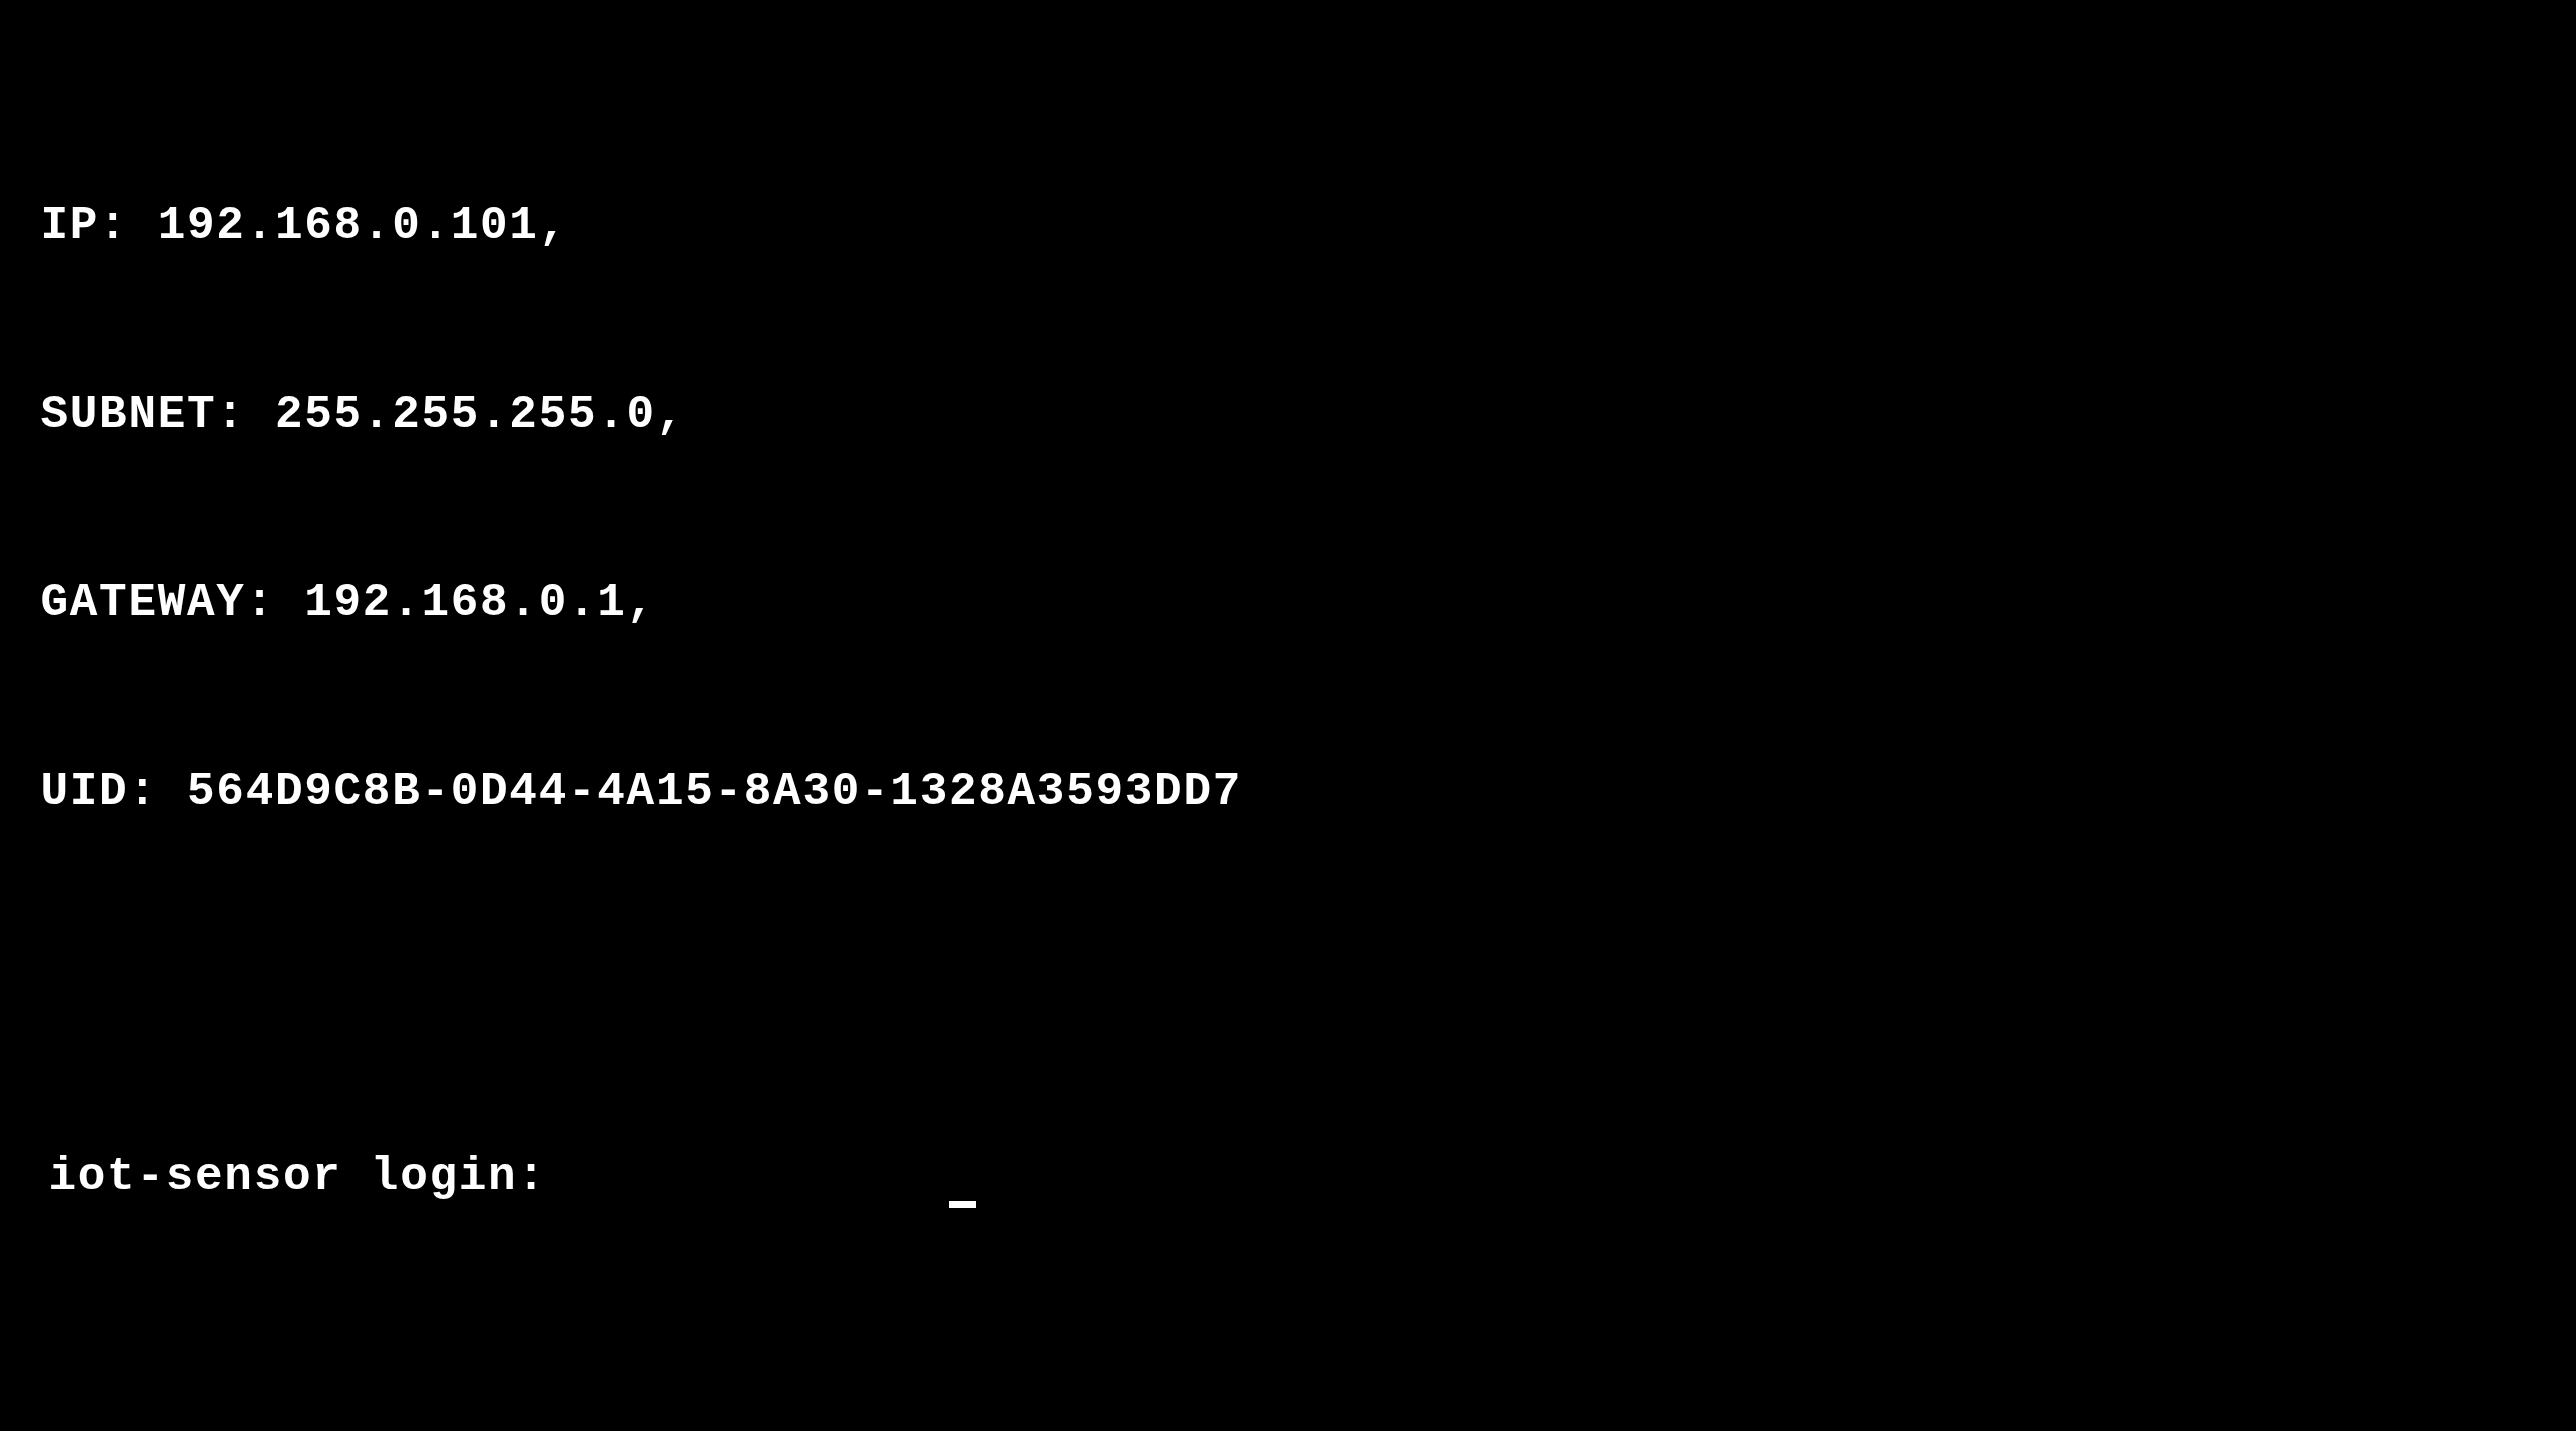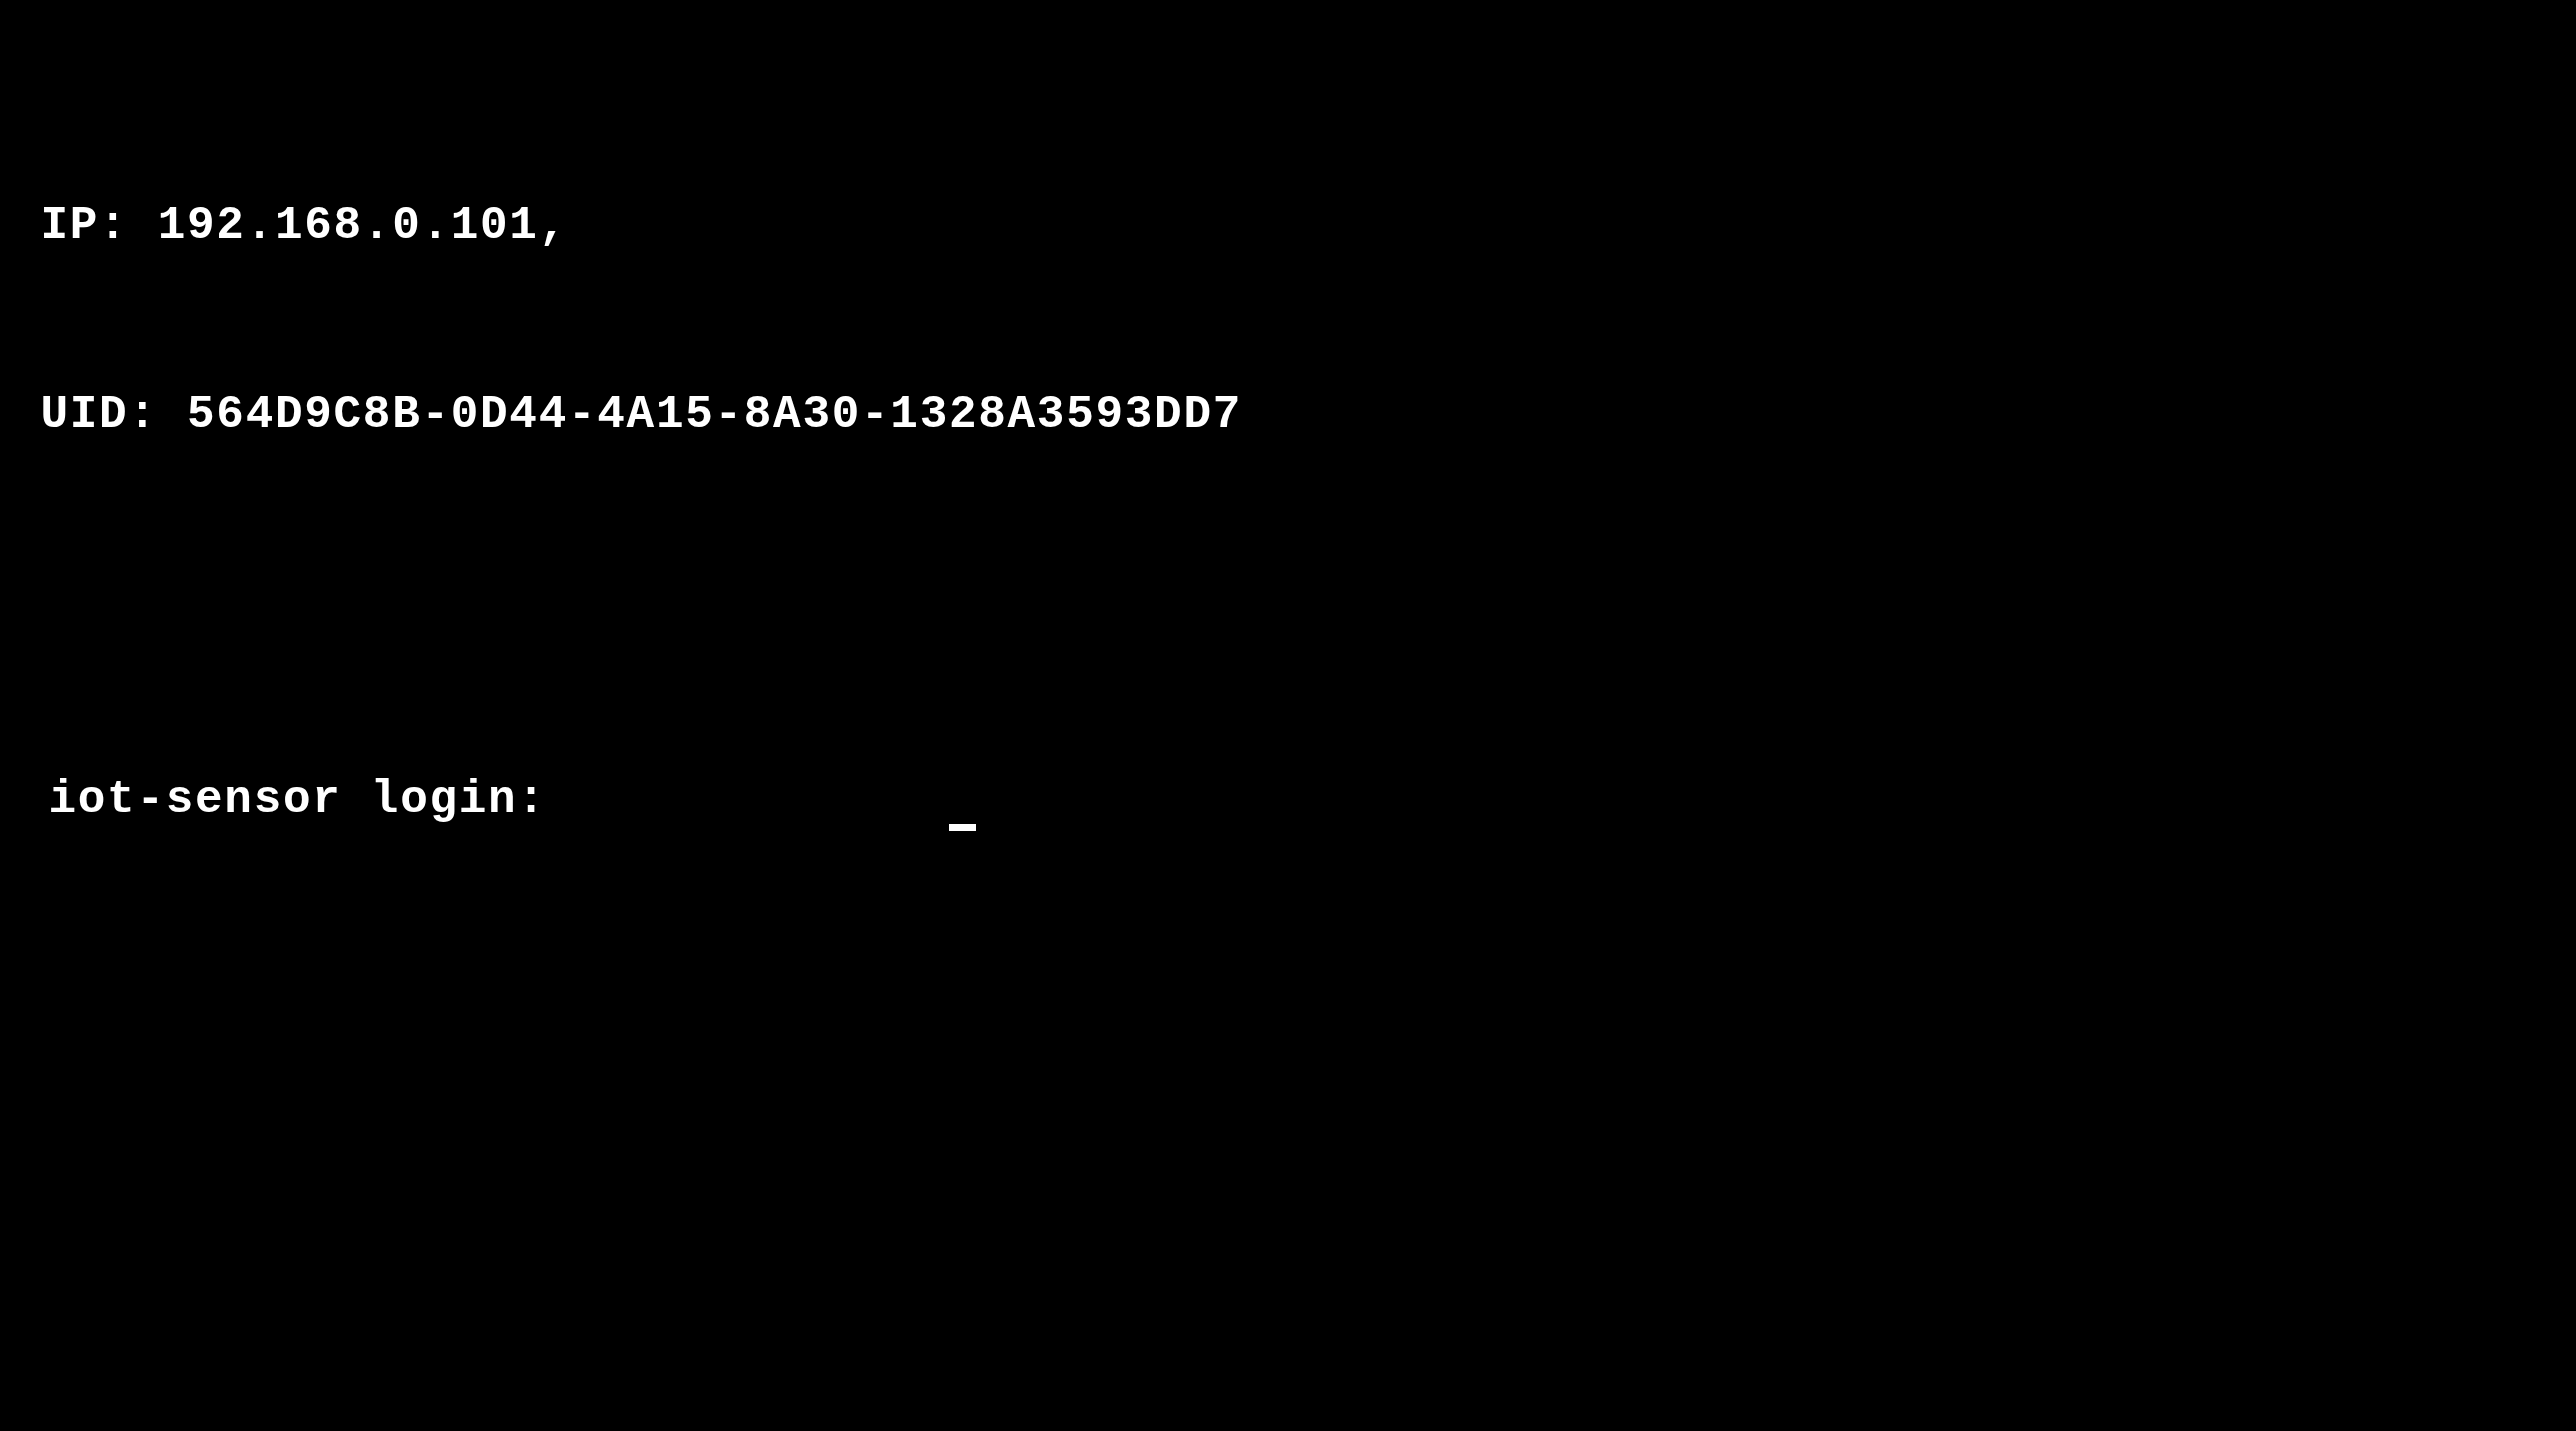--- a/index.html
+++ b/index.html
@@ -70,20 +70,22 @@
       50% {
         opacity: 0;
       }
     }
   </style>
 </head>
 <body>
 
 <div class="terminal">
   <span class="line">IP: 192.168.0.101,</span>
+  <span class="line">SUBNET: 255.255.255.0,</span>
+  <span class="line">GATEWAY: 192.168.0.1,</span>
   <span class="line">UID: 564D9C8B-0D44-4A15-8A30-1328A3593DD7</span>
   <span class="empty-line"></span>
   <span class="login-line">
     <span>iot-sensor login: </span>
     <input type="text" class="login-input" autocomplete="off" value="" style="">
     <span class="cursor"></span>
   </span>
 </div>
 
 

